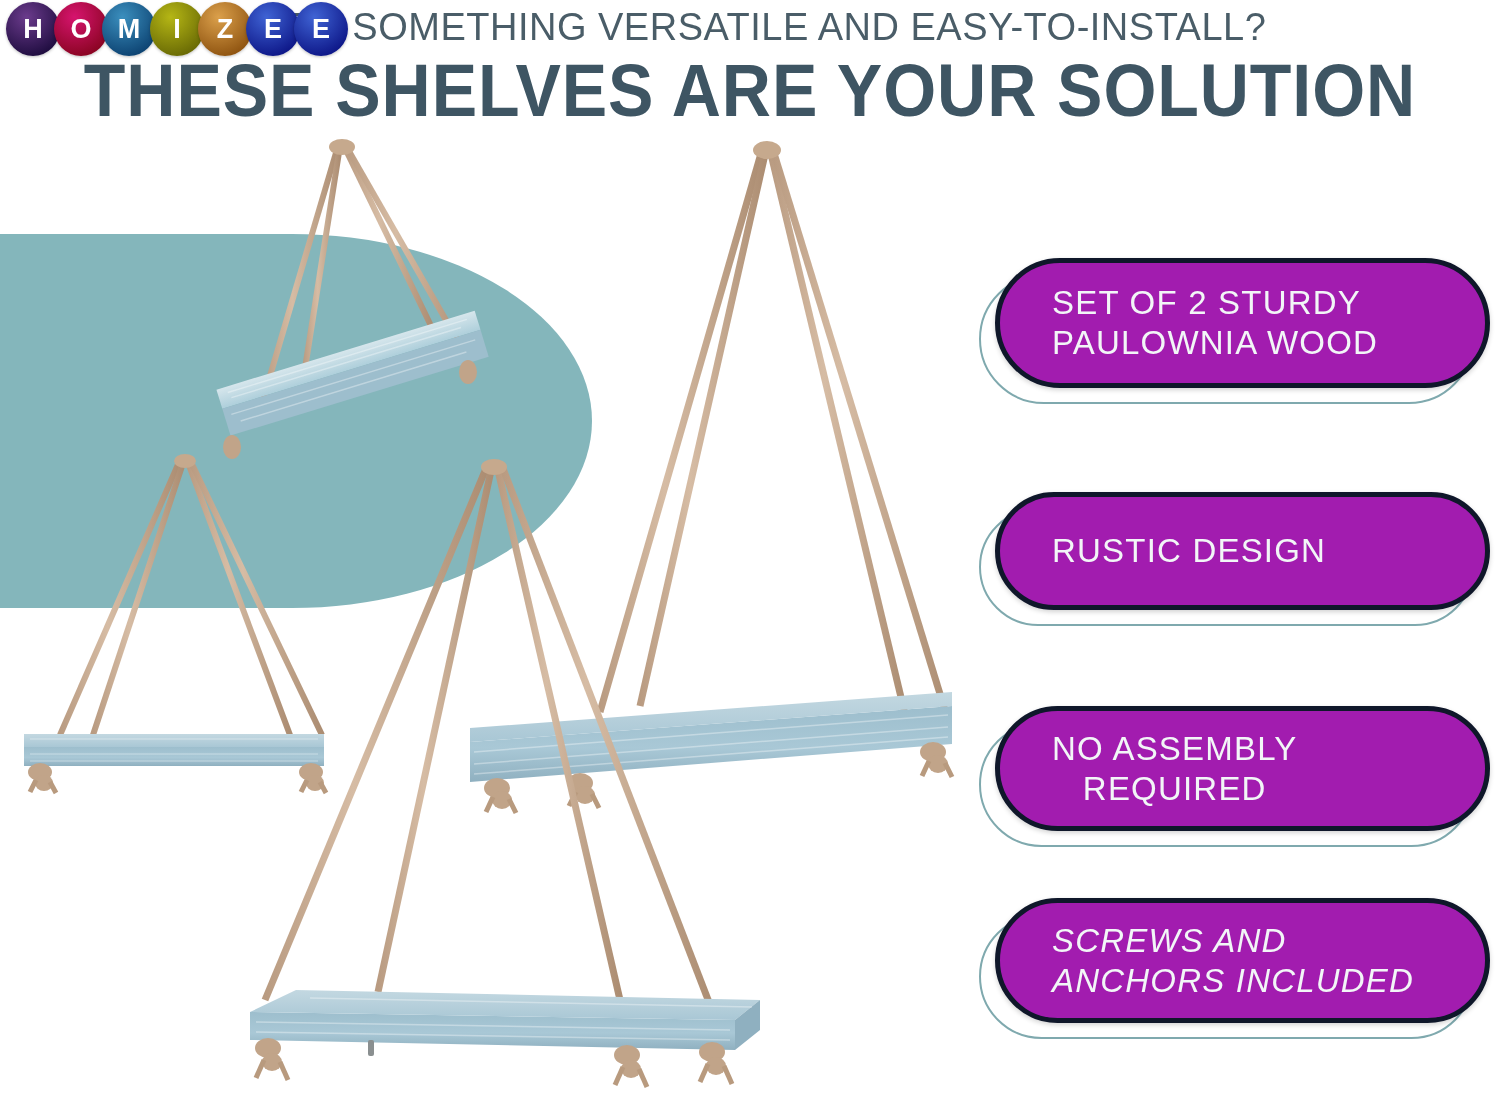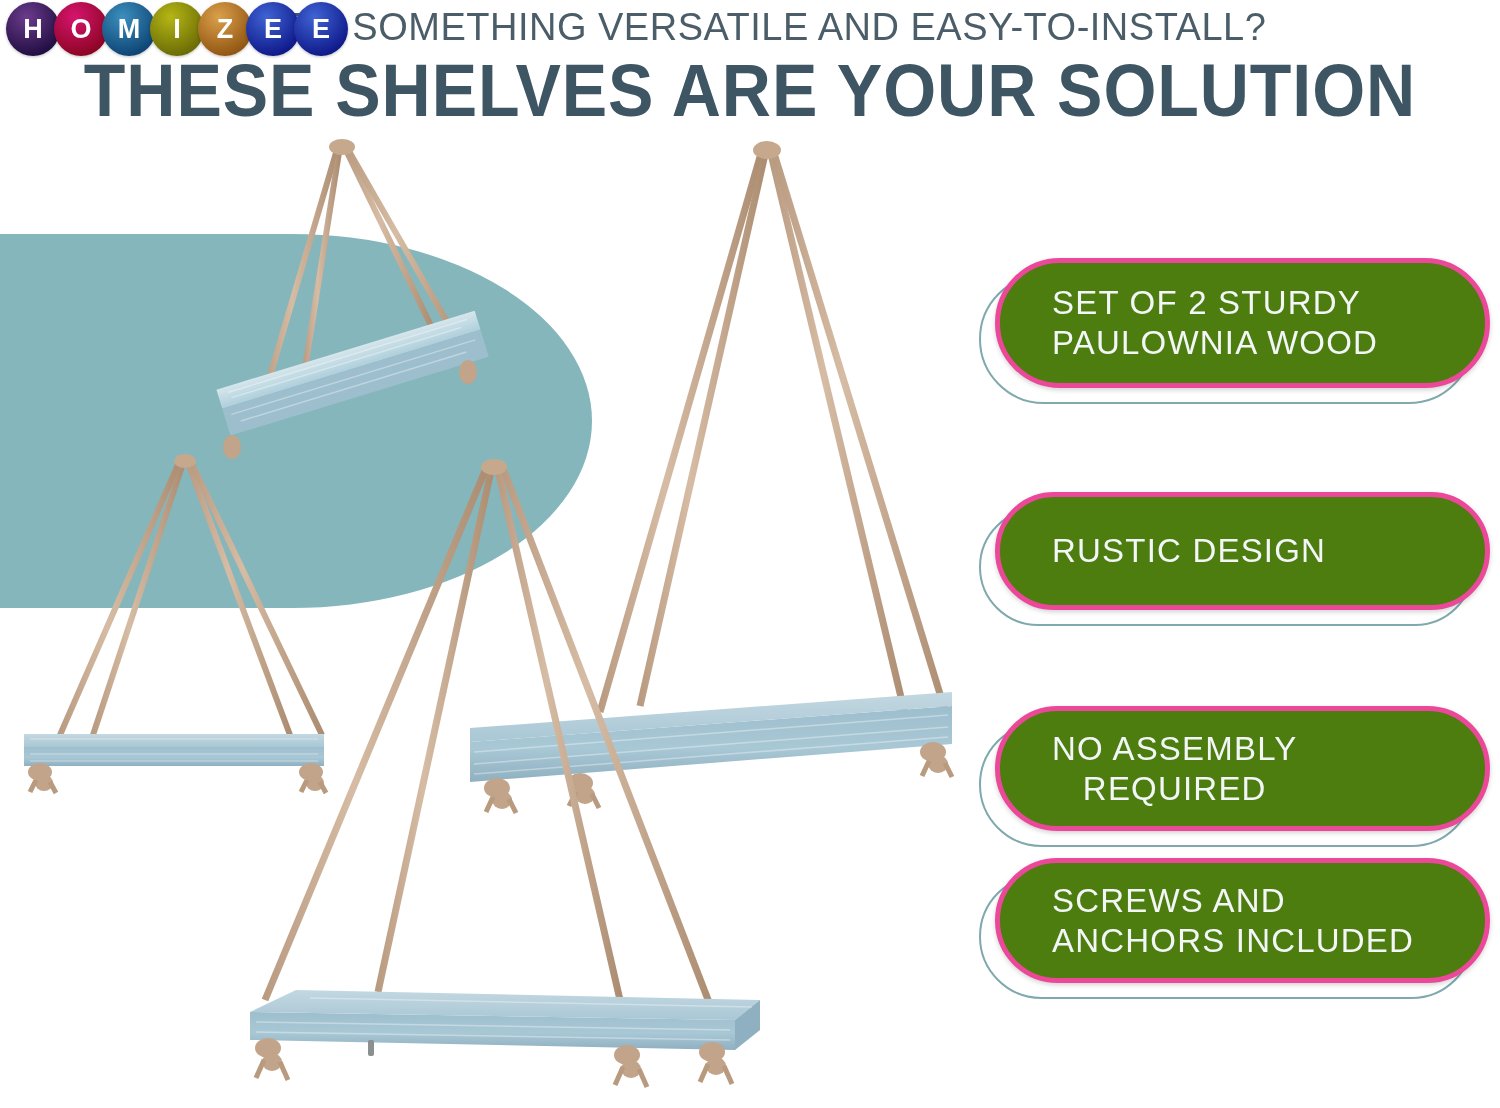--- a/index.html
+++ b/index.html
@@ -100,23 +100,23 @@
     height: 100%;
     border: 2px solid #7fa9ae;
     border-radius: 100px;
     background: transparent;
   }
   .pill .body {
     position: absolute;
     left: 0; top: 0;
     width: 100%;
     height: 100%;
-    background: #4d7c0f;
+    background: #a21caf;
     border-radius: 100px;
-    border: 5px solid #ec4899;
+    border: 5px solid #0f172a;
     display: flex;
     align-items: center;
     padding-left: 52px;
     padding-right: 18px;
     box-shadow: 0 2px 5px rgba(0,0,0,0.18);
   }
   .pill .label {
     color: #f2f6f7;
     font-size: 33px;
     line-height: 40px;
@@ -305,21 +305,21 @@
   </div>
 
   <div class="pill" style="left:995px; top:706px; width:495px; height:125px;text-align:center;">
     <div class="outline"></div>
     <div class="body">
       <span class="label">NO ASSEMBLY
 REQUIRED</span>
     </div>
   </div>
 
-  <div class="pill" style="left:995px; top:858px; width:495px; height:125px;">
+  <div class="pill" style="left:995px; top:898px; width:495px; height:125px;font-style:italic;">
     <div class="outline"></div>
     <div class="body">
       <span class="label">SCREWS AND
 ANCHORS INCLUDED</span>
     </div>
   </div>
 
 </div>
 
 </body></html>

